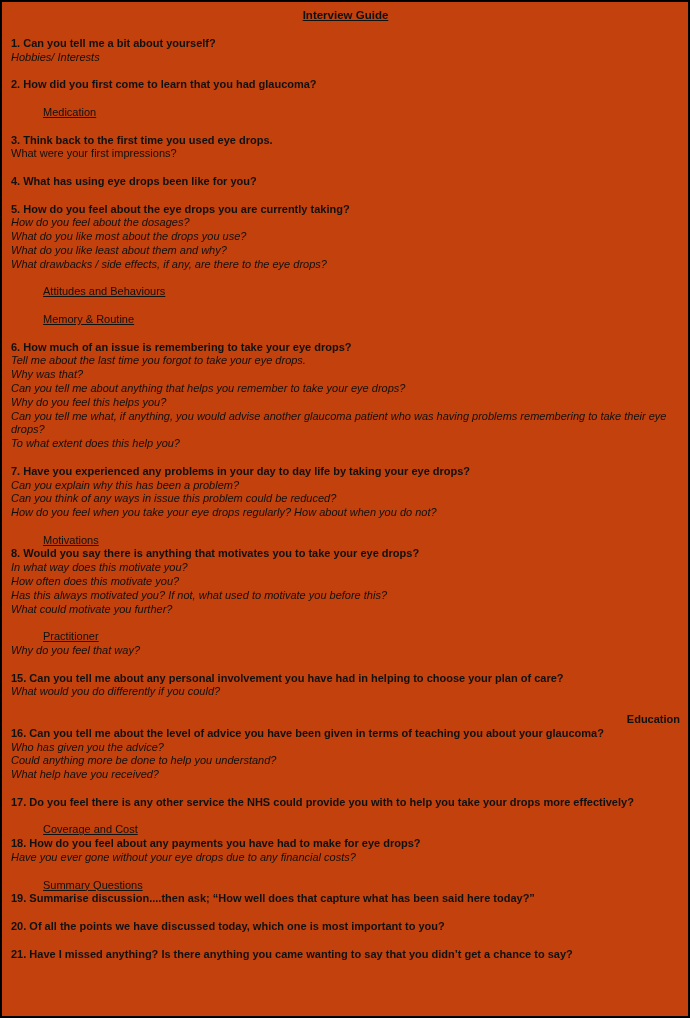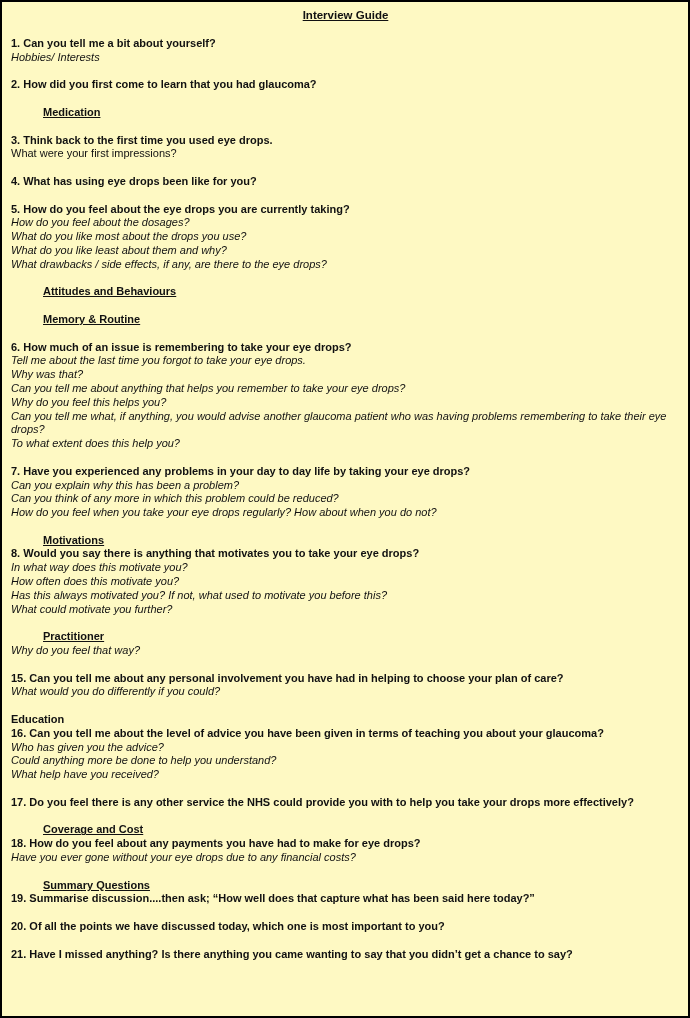--- a/index.html
+++ b/index.html
@@ -7,21 +7,21 @@
     padding: 0;
     background: #ffffff;
   }
   .page {
     position: relative;
     width: 690px;
     height: 1018px;
     box-sizing: border-box;
     border: 2px solid #000000;
     padding: 6px 8px 0 9px;
-    background: #fef9c3;
+    background: #c2410c;
     font-family: "Liberation Sans", "DejaVu Sans", sans-serif;
     font-size: 11px;
     color: #111111;
     overflow: hidden;
   }
   .doc-title {
     text-align: center;
     font-weight: 700;
     font-size: 11.5px;
     margin-bottom: 15px;
@@ -29,22 +29,22 @@
   }
   .doc-title span { text-decoration: underline; }
   .line {
     line-height: 13.8px;
     white-space: normal;
   }
   .gap { margin-top: 13.8px; }
   .q  { font-weight: 700; }
   .i  { font-style: italic; }
   .p  { font-weight: 400; }
-  .h  { font-weight: 700; text-decoration: underline; padding-left: 32px; }
-  .hn { font-weight: 700; }
+  .h  { font-weight: 400; text-decoration: underline; padding-left: 32px; }
+  .hn { font-weight: 700; text-align: right; }
 </style>
 </head>
 <body>
 
 <div class="page">
   <div class="doc-title">
     <span>Interview Guide</span>
   </div>
   <div>
       <div class="line q">1. Can you tell me a bit about yourself?</div>
@@ -63,21 +63,21 @@
       <div class="line h gap">Memory &amp; Routine</div>
       <div class="line q gap">6. How much of an issue is remembering to take your eye drops?</div>
       <div class="line i">Tell me about the last time you forgot to take your eye drops.</div>
       <div class="line i">Why was that?</div>
       <div class="line i">Can you tell me about anything that helps you remember to take your eye drops?</div>
       <div class="line i">Why do you feel this helps you?</div>
       <div class="line i">Can you tell me what, if anything, you would advise another glaucoma patient who was having problems remembering to take their eye drops?</div>
       <div class="line i">To what extent does this help you?</div>
       <div class="line q gap">7. Have you experienced any problems in your day to day life by taking your eye drops?</div>
       <div class="line i">Can you explain why this has been a problem?</div>
-      <div class="line i">Can you think of any more in which this problem could be reduced?</div>
+      <div class="line i">Can you think of any ways in issue this problem could be reduced?</div>
       <div class="line i">How do you feel when you take your eye drops regularly? How about when you do not?</div>
       <div class="line h gap">Motivations</div>
       <div class="line q">8. Would you say there is anything that motivates you to take your eye drops?</div>
       <div class="line i">In what way does this motivate you?</div>
       <div class="line i">How often does this motivate you?</div>
       <div class="line i">Has this always motivated you? If not, what used to motivate you before this?</div>
       <div class="line i">What could motivate you further?</div>
       <div class="line h gap">Practitioner</div>
       <div class="line i">Why do you feel that way?</div>
       <div class="line q gap">15. Can you tell me about any personal involvement you have had in helping to choose your plan of care?</div>

